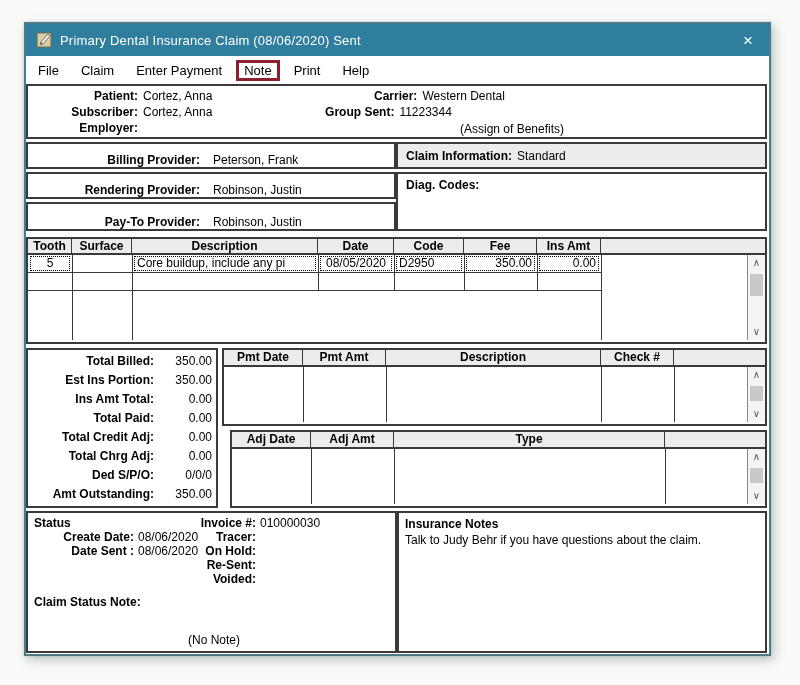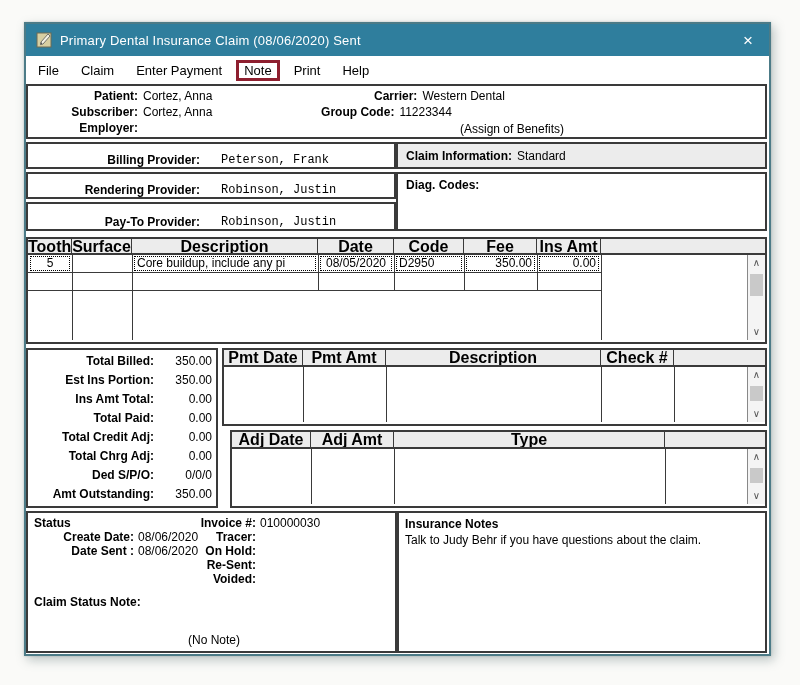--- a/index.html
+++ b/index.html
@@ -53,29 +53,29 @@
   .pr-label { width:300px; text-align:right; font-weight:bold; }
   .pr-value { margin-left:5px; }
   .assign { position:absolute; left:404px; top:36px; width:160px; text-align:center; }
 
   
   #billing-box   { left:0; top:58px;  width:370px; height:27px; }
   #rendering-box { left:0; top:88px;  width:370px; height:27px; }
   #payto-box     { left:0; top:118px; width:370px; height:29px; }
   .prov-line { display:flex; height:100%; align-items:flex-end; }
   .prov-label { width:172px; text-align:right; font-weight:bold; }
-  .prov-value { margin-left:21px;font-family:Liberation Mono, monospace; }
+  .prov-value { margin-left:13px; }
   #claiminfo-box { left:370px; top:58px; right:2px; height:27px; background:#ececec;
                    display:flex; align-items:center; padding-left:8px; }
   #diag-box { left:370px; top:88px; right:2px; height:59px; padding:4px 0 0 8px; }
 
   
   #proc-table { left:0; top:153px; right:2px; height:107px; }
   .thead { display:flex; height:16px; background:#ececec; border-bottom:2px solid #3a3a3a; }
-  .th { font-weight:bold; text-align:center; font-size:16px; line-height:15px;
+  .th { font-weight:bold; text-align:center; font-size:12px; line-height:15px;
         border-right:1px solid #3a3a3a; overflow:hidden; white-space:nowrap; }
   .th:last-child { border-right:none; }
   #proc-body { position:relative; height:85px; background:#fff; overflow:hidden; }
   .vline { position:absolute; width:1px; background:#3a3a3a; top:0; }
   .hline { position:absolute; height:1px; background:#3a3a3a; left:0; }
   #proc-row { position:absolute; left:0; top:0; height:17px; display:flex; }
   .pcell { height:17px; padding:0 2px; line-height:15px; white-space:nowrap; overflow:hidden; }
   .pcell .sel { display:block; height:15px; margin-top:1px; border:1px dotted #000;
                 line-height:13px; padding:0 2px; overflow:hidden; }
   .ctr { text-align:center; } .rgt { text-align:right; }
@@ -145,21 +145,21 @@
       <div class="box" id="patient-box">
         <div class="info-line">
           <span class="pl-label">Patient:</span>
           <span class="pl-value">Cortez, Anna</span>
           <span class="pr-label" style="width:205px">Carrier:</span>
           <span class="pr-value">Western Dental</span>
         </div>
         <div class="info-line">
           <span class="pl-label">Subscriber:</span>
           <span class="pl-value">Cortez, Anna</span>
-          <span class="pr-label" style="width:182px">Group Code:</span>
+          <span class="pr-label" style="width:182px">Group Sent:</span>
           <span class="pr-value">11223344</span>
         </div>
         <div class="info-line">
           <span class="pl-label">Employer:</span>
           <span class="pl-value"></span>
         </div>
         <span class="assign">(Assign of Benefits)</span>
       </div>
 
       <div class="box" id="billing-box">

